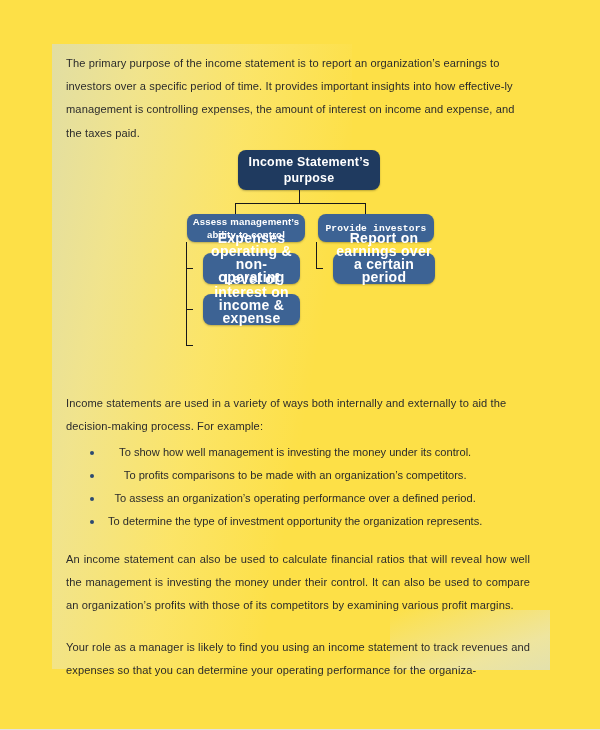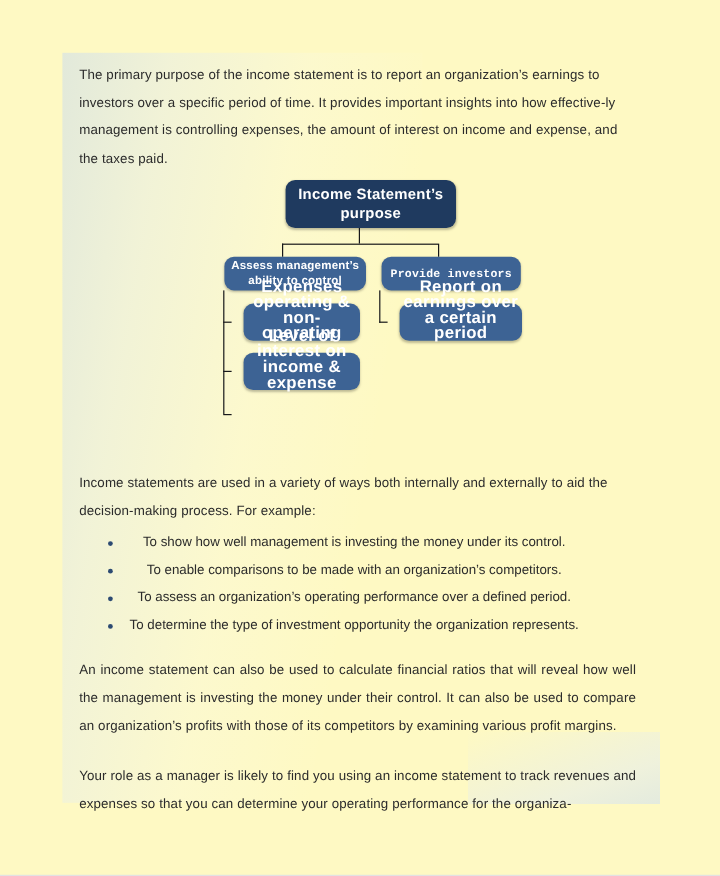--- a/index.html
+++ b/index.html
@@ -7,21 +7,21 @@
     padding: 0;
     background: #ffffff;
   }
   body {
     font-family: "Liberation Sans", sans-serif;
   }
   #page {
     position: relative;
     width: 600px;
     height: 730px;
-    background: #fef9c3;
+    background: #fde047;
     border-bottom: 1px solid #e2e2e2;
     box-sizing: border-box;
     overflow: hidden;
   }
   
   .page-wash {
     position: absolute;
     left: 52px;
     top: 44px;
     width: 300px;
@@ -203,21 +203,21 @@
 
     <p class="body p2">Income statements are used in a variety of ways both internally and externally to aid the decision-making process. For example:</p>
 
     <ul class="bullets">
       <li>
         <span class="dot"></span>
         <span>To show how well management is investing the money under its control.</span>
       </li>
       <li>
         <span class="dot"></span>
-        <span>To enable comparisons to be made with an organization’s competitors.</span>
+        <span>To profits comparisons to be made with an organization’s competitors.</span>
       </li>
       <li>
         <span class="dot"></span>
         <span>To assess an organization’s operating performance over a defined period.</span>
       </li>
       <li>
         <span class="dot"></span>
         <span>To determine the type of investment opportunity the organization represents.</span>
       </li>
     </ul>

